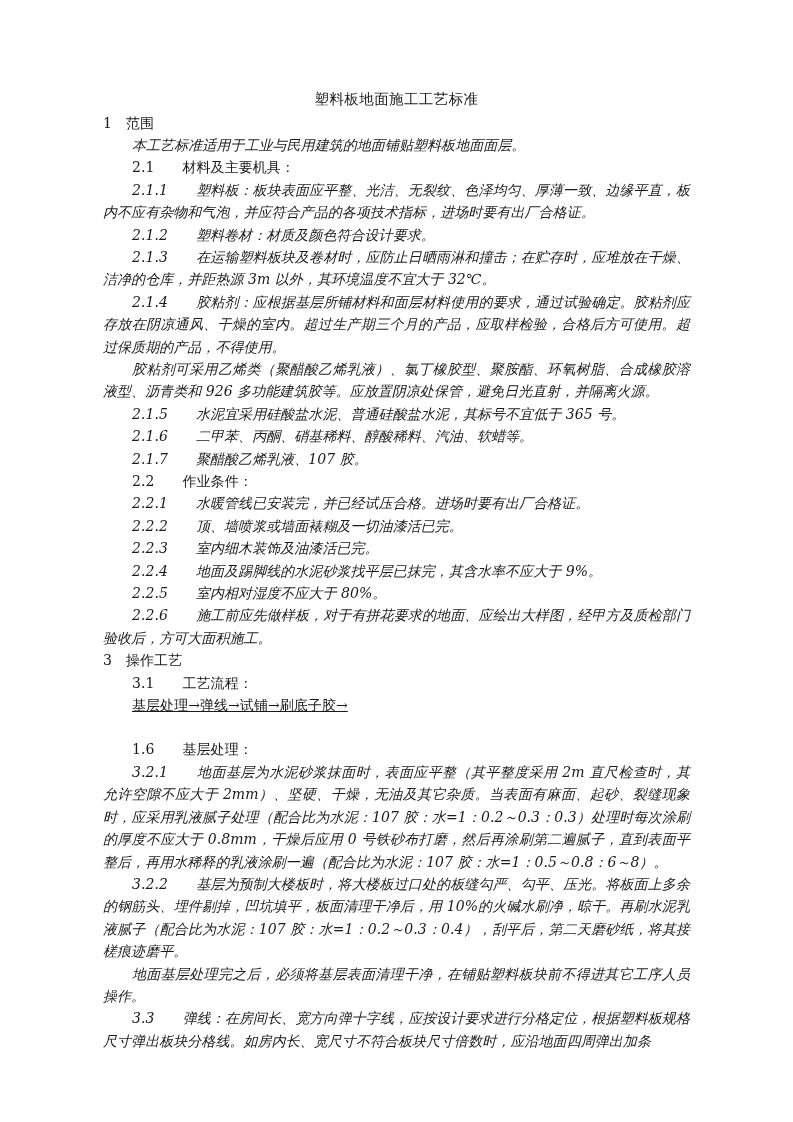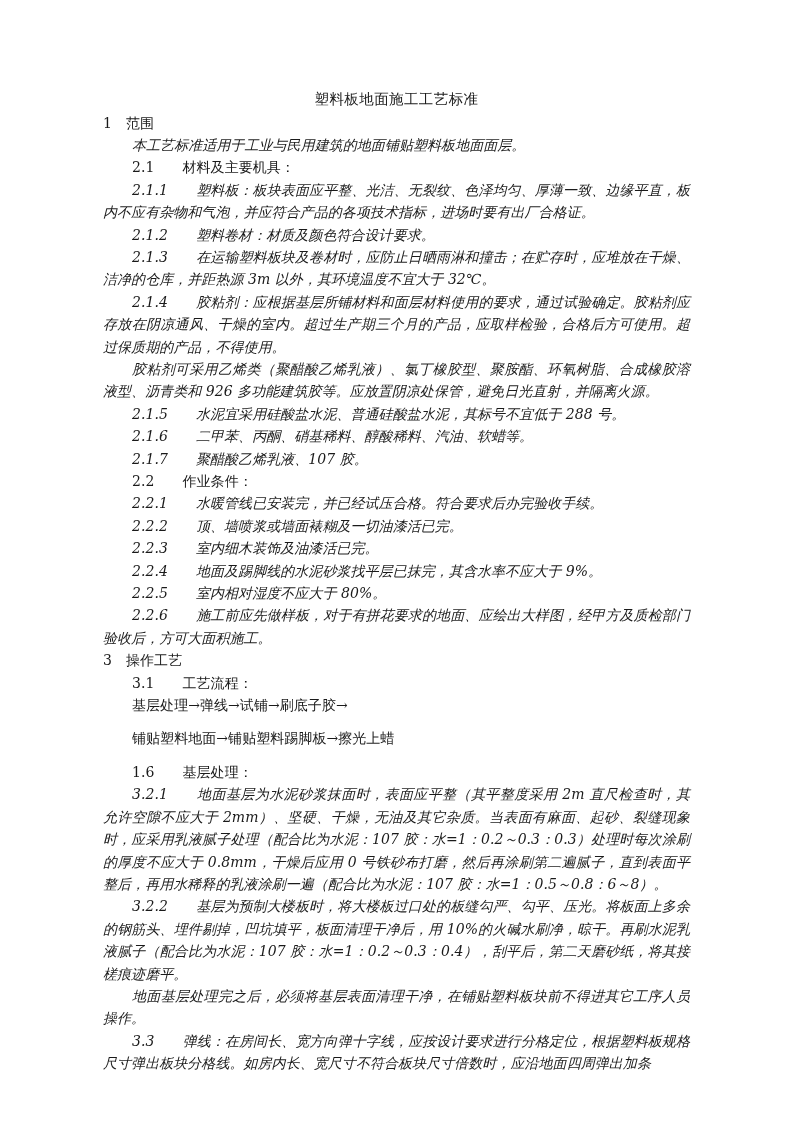--- a/index.html
+++ b/index.html
@@ -40,58 +40,57 @@
     text-align: justify;
     text-justify: inter-ideograph;
     letter-spacing: 0.05px;
     white-space: pre-wrap;
     word-break: break-all;
   }
   .lvl1   { padding-left: 0px; }     
   .lvl1b  { padding-left: 0px; }     
   .lvl2   { padding-left: 29px; }    
   .body-ind { text-indent: 29px; font-style: italic; }   
-  .flow   { padding-left: 29px; }
+  .flow   { padding-left: 29px; text-decoration: underline; }
   .spacer { height: 11px; }
 </style>
 </head>
 <body style="background: rgb(255, 255, 255); color: rgb(26, 26, 26);">
 
 <div class="page">
 
   <h1 class="doc-title">塑料板地面施工工艺标准</h1>
 
   <p class="line lvl1">1　范围</p>
   <p class="line body-ind">本工艺标准适用于工业与民用建筑的地面铺贴塑料板地面面层。</p>
 
   <p class="line lvl2">2.1　　材料及主要机具：</p>
 
   <p class="line body-ind">2.1.1　　塑料板：板块表面应平整、光洁、无裂纹、色泽均匀、厚薄一致、边缘平直，板内不应有杂物和气泡，并应符合产品的各项技术指标，进场时要有出厂合格证。</p>
   <p class="line body-ind">2.1.2　　塑料卷材：材质及颜色符合设计要求。</p>
   <p class="line body-ind">2.1.3　　在运输塑料板块及卷材时，应防止日晒雨淋和撞击；在贮存时，应堆放在干燥、洁净的仓库，并距热源 3m 以外，其环境温度不宜大于 32℃。</p>
   <p class="line body-ind">2.1.4　　胶粘剂：应根据基层所铺材料和面层材料使用的要求，通过试验确定。胶粘剂应存放在阴凉通风、干燥的室内。超过生产期三个月的产品，应取样检验，合格后方可使用。超过保质期的产品，不得使用。</p>
   <p class="line body-ind">胶粘剂可采用乙烯类（聚醋酸乙烯乳液）、氯丁橡胶型、聚胺酯、环氧树脂、合成橡胶溶液型、沥青类和 926 多功能建筑胶等。应放置阴凉处保管，避免日光直射，并隔离火源。</p>
-  <p class="line body-ind">2.1.5　　水泥宜采用硅酸盐水泥、普通硅酸盐水泥，其标号不宜低于 288 号。</p>
+  <p class="line body-ind">2.1.5　　水泥宜采用硅酸盐水泥、普通硅酸盐水泥，其标号不宜低于 365 号。</p>
   <p class="line body-ind">2.1.6　　二甲苯、丙酮、硝基稀料、醇酸稀料、汽油、软蜡等。</p>
   <p class="line body-ind">2.1.7　　聚醋酸乙烯乳液、107 胶。</p>
 
   <p class="line lvl2">2.2　　作业条件：</p>
-  <p class="line body-ind">2.2.1　　水暖管线已安装完，并已经试压合格。符合要求后办完验收手续。</p>
+  <p class="line body-ind">2.2.1　　水暖管线已安装完，并已经试压合格。进场时要有出厂合格证。</p>
   <p class="line body-ind">2.2.2　　顶、墙喷浆或墙面裱糊及一切油漆活已完。</p>
   <p class="line body-ind">2.2.3　　室内细木装饰及油漆活已完。</p>
   <p class="line body-ind">2.2.4　　地面及踢脚线的水泥砂浆找平层已抹完，其含水率不应大于 9%。</p>
   <p class="line body-ind">2.2.5　　室内相对湿度不应大于 80%。</p>
   <p class="line body-ind">2.2.6　　施工前应先做样板，对于有拼花要求的地面、应绘出大样图，经甲方及质检部门验收后，方可大面积施工。</p>
 
   <p class="line lvl1">3　操作工艺</p>
   <p class="line lvl2">3.1　　工艺流程：</p>
 
   <p class="line flow">基层处理→弹线→试铺→刷底子胶→</p>
   <div class="spacer"></div>
-  <p class="line flow">铺贴塑料地面→铺贴塑料踢脚板→擦光上蜡</p>
   <div class="spacer"></div>
 
   <p class="line lvl2">1.6　　基层处理：</p>
   <p class="line body-ind">3.2.1　　地面基层为水泥砂浆抹面时，表面应平整（其平整度采用 2m 直尺检查时，其允许空隙不应大于 2mm）、坚硬、干燥，无油及其它杂质。当表面有麻面、起砂、裂缝现象时，应采用乳液腻子处理（配合比为水泥：107 胶：水=1：0.2～0.3：0.3）处理时每次涂刷的厚度不应大于 0.8mm，干燥后应用 0 号铁砂布打磨，然后再涂刷第二遍腻子，直到表面平整后，再用水稀释的乳液涂刷一遍（配合比为水泥：107 胶：水=1：0.5～0.8：6～8）。</p>
   <p class="line body-ind">3.2.2　　基层为预制大楼板时，将大楼板过口处的板缝勾严、勾平、压光。将板面上多余的钢筋头、埋件剔掉，凹坑填平，板面清理干净后，用 10%的火碱水刷净，晾干。再刷水泥乳液腻子（配合比为水泥：107 胶：水=1：0.2～0.3：0.4），刮平后，第二天磨砂纸，将其接槎痕迹磨平。</p>
   <p class="line body-ind">地面基层处理完之后，必须将基层表面清理干净，在铺贴塑料板块前不得进其它工序人员操作。</p>
 
   <p class="line body-ind">3.3　　弹线：在房间长、宽方向弹十字线，应按设计要求进行分格定位，根据塑料板规格尺寸弹出板块分格线。如房内长、宽尺寸不符合板块尺寸倍数时，应沿地面四周弹出加条</p>
 
 </div>

